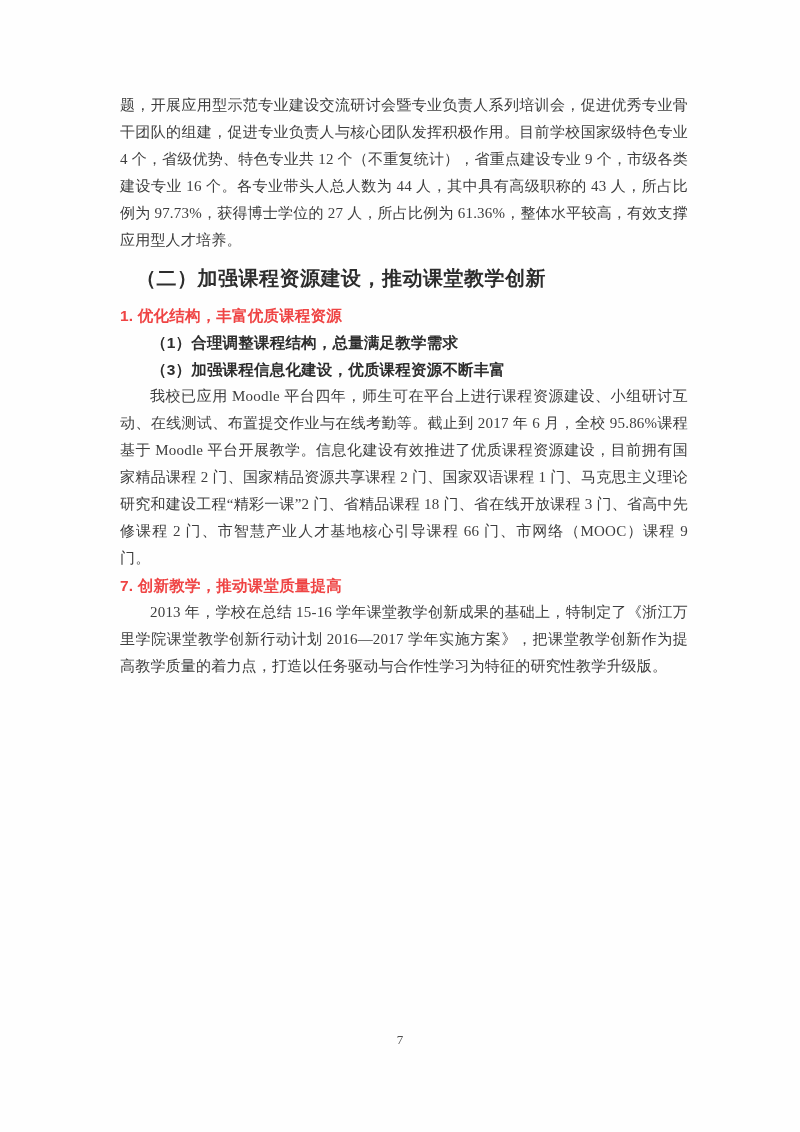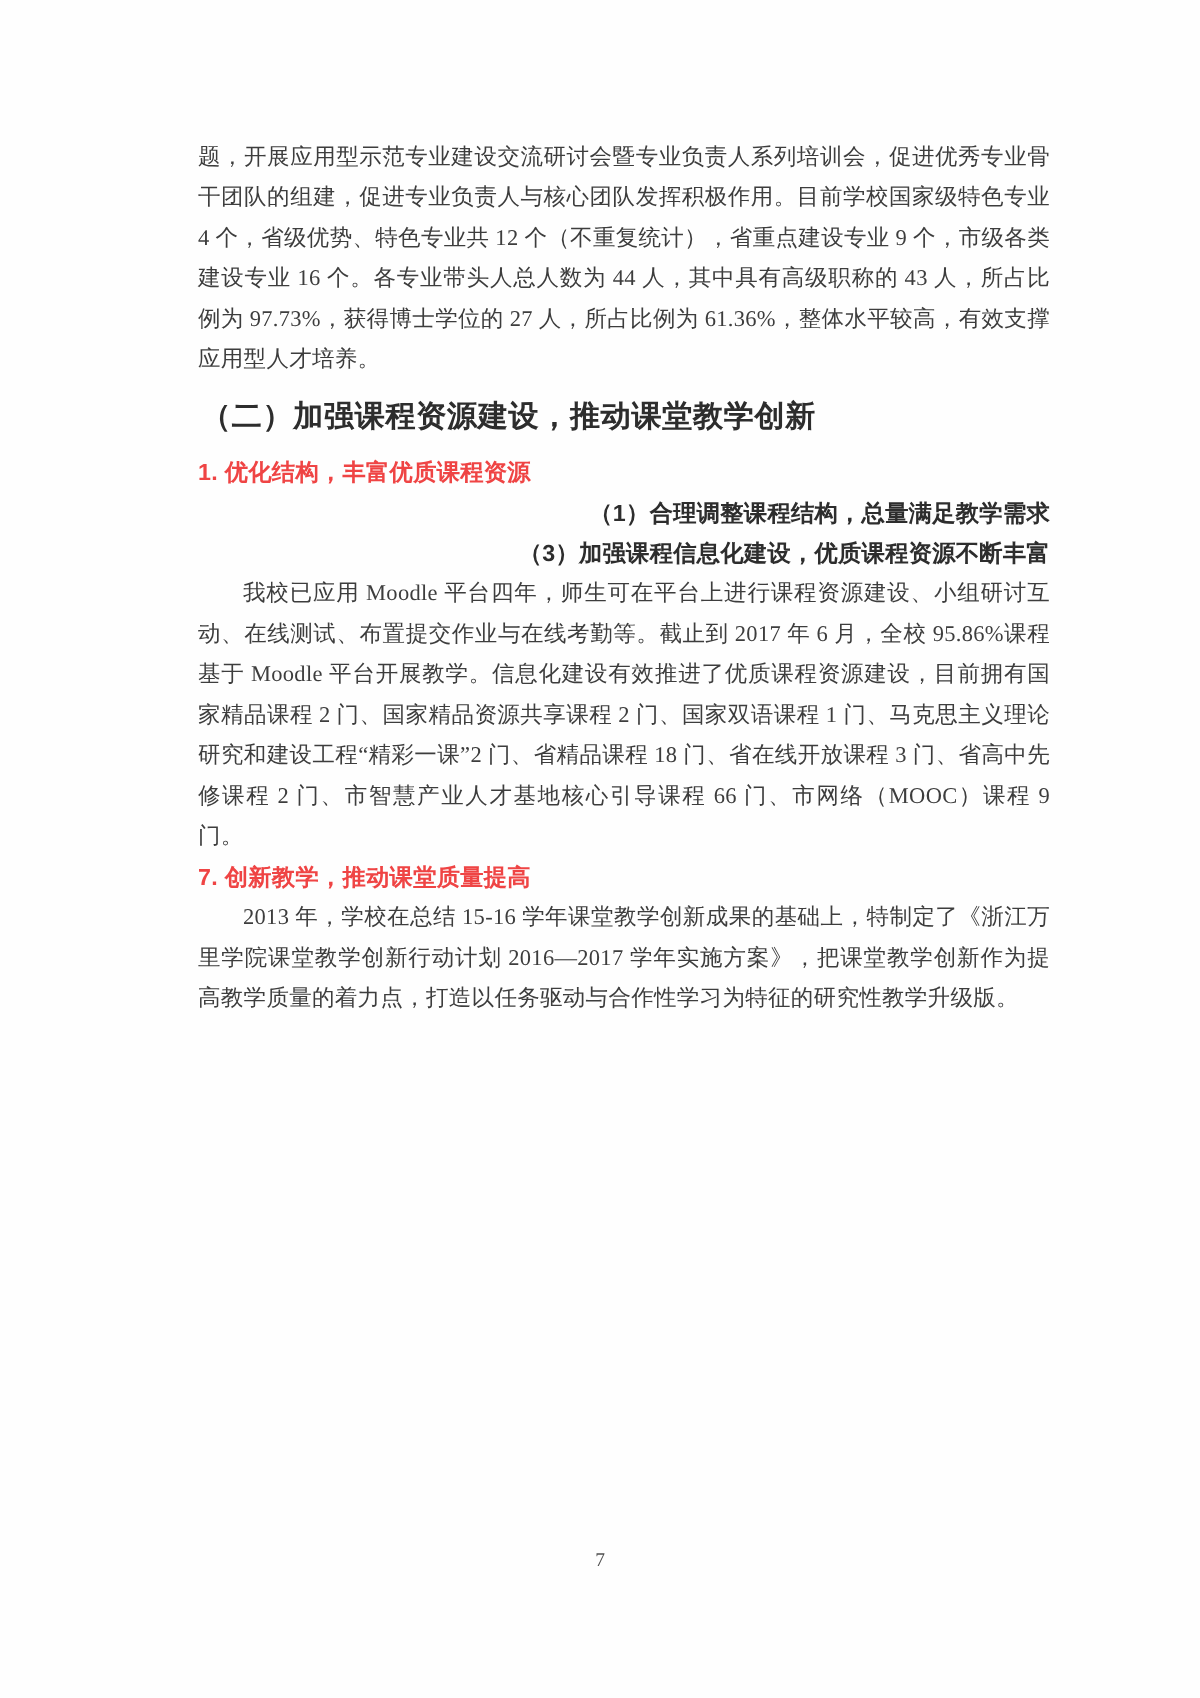--- a/index.html
+++ b/index.html
@@ -12,38 +12,38 @@
     width: 800px;
     height: 1132px;
     margin: 0 auto;
     background: #fefefe;
     overflow: hidden;
     box-sizing: border-box;
   }
   .content {
     position: absolute;
     top: 92px;
-    left: 132px;
+    left: 120px;
     width: 568px;
   }
   .para {
     margin: 0;
     font-family: "Liberation Serif", "DejaVu Serif", serif;
     font-size: 15px;
     line-height: 27px;
     color: #3d3d3d;
     text-align: justify;
     text-indent: 2em;
     letter-spacing: 0.2px;
   }
   .para.continued {
     text-indent: 0;
   }
   .heading-2 {
-    margin: 7px 0 7px 2px;
+    margin: 7px 0 7px 16px;
     font-family: "Liberation Sans", "DejaVu Sans", sans-serif;
     font-size: 20px;
     line-height: 34px;
     font-weight: bold;
     color: #2d2d2d;
     text-indent: 0;
     letter-spacing: 0.5px;
   }
   .heading-3 {
     margin: 0;
@@ -57,21 +57,20 @@
   }
   .heading-4 {
     margin: 0;
     font-family: "Liberation Sans", "DejaVu Sans", sans-serif;
     font-size: 15.5px;
     line-height: 27px;
     font-weight: bold;
     color: #2d2d2d;
     text-indent: 2em;
     letter-spacing: 0.2px;
-    text-align: right;
   }
   .page-footer {
     position: absolute;
     top: 1032px;
     left: 0;
     width: 800px;
     text-align: center;
     font-family: "Liberation Serif", "DejaVu Serif", serif;
     font-size: 13px;
     color: #4f4f4f;

